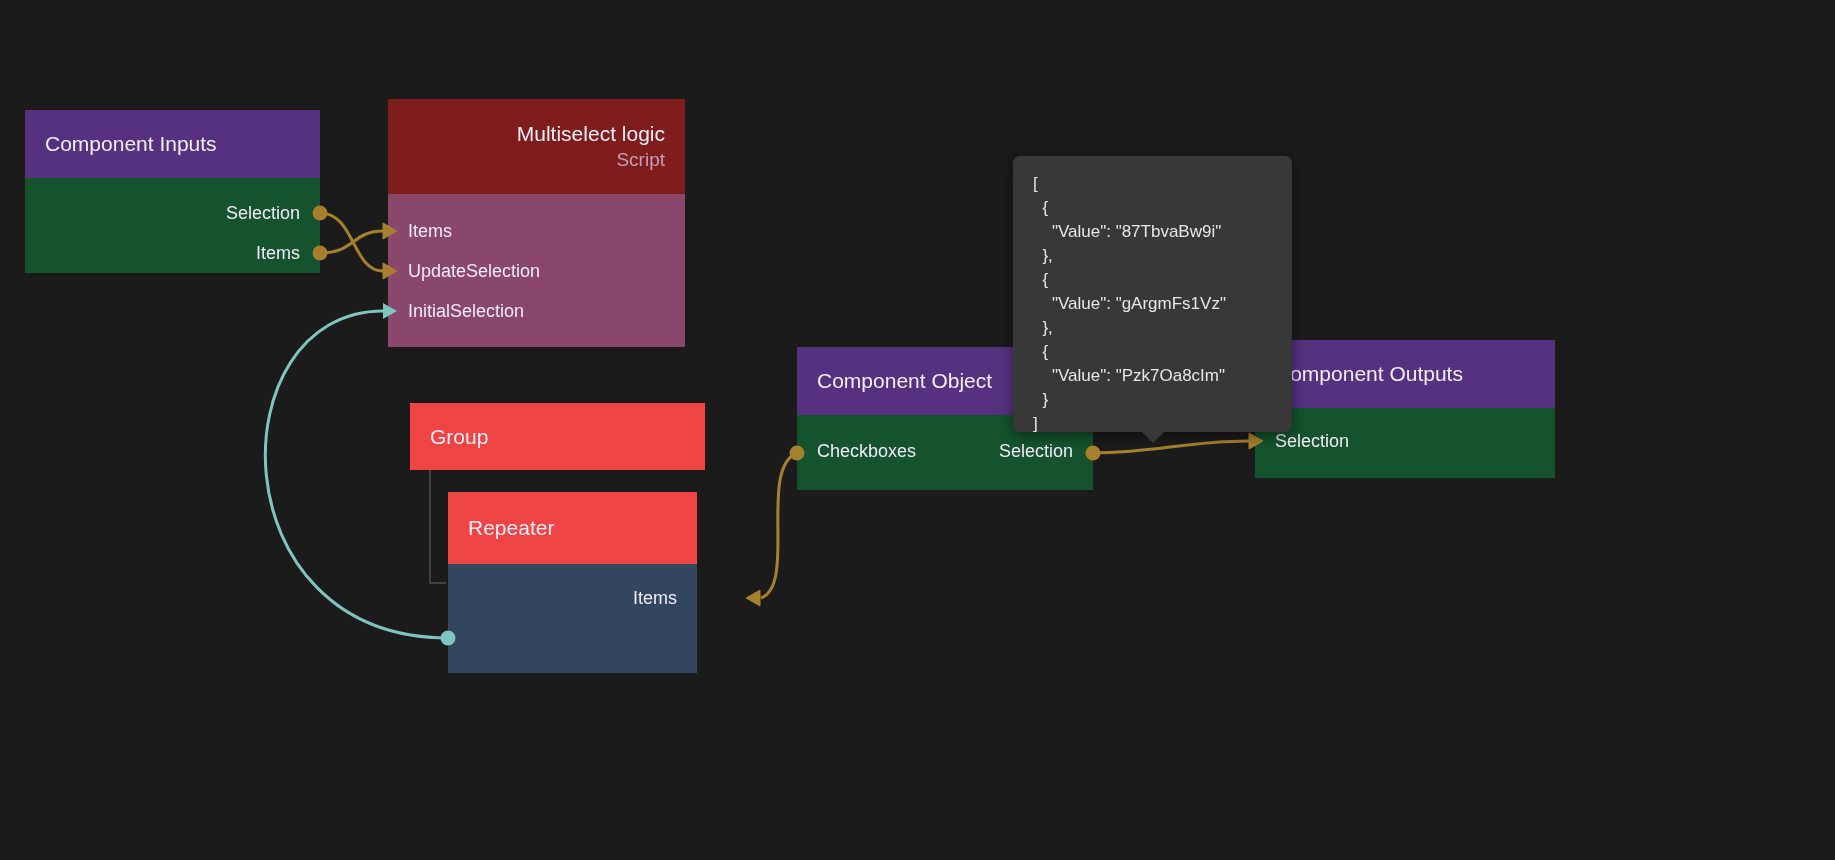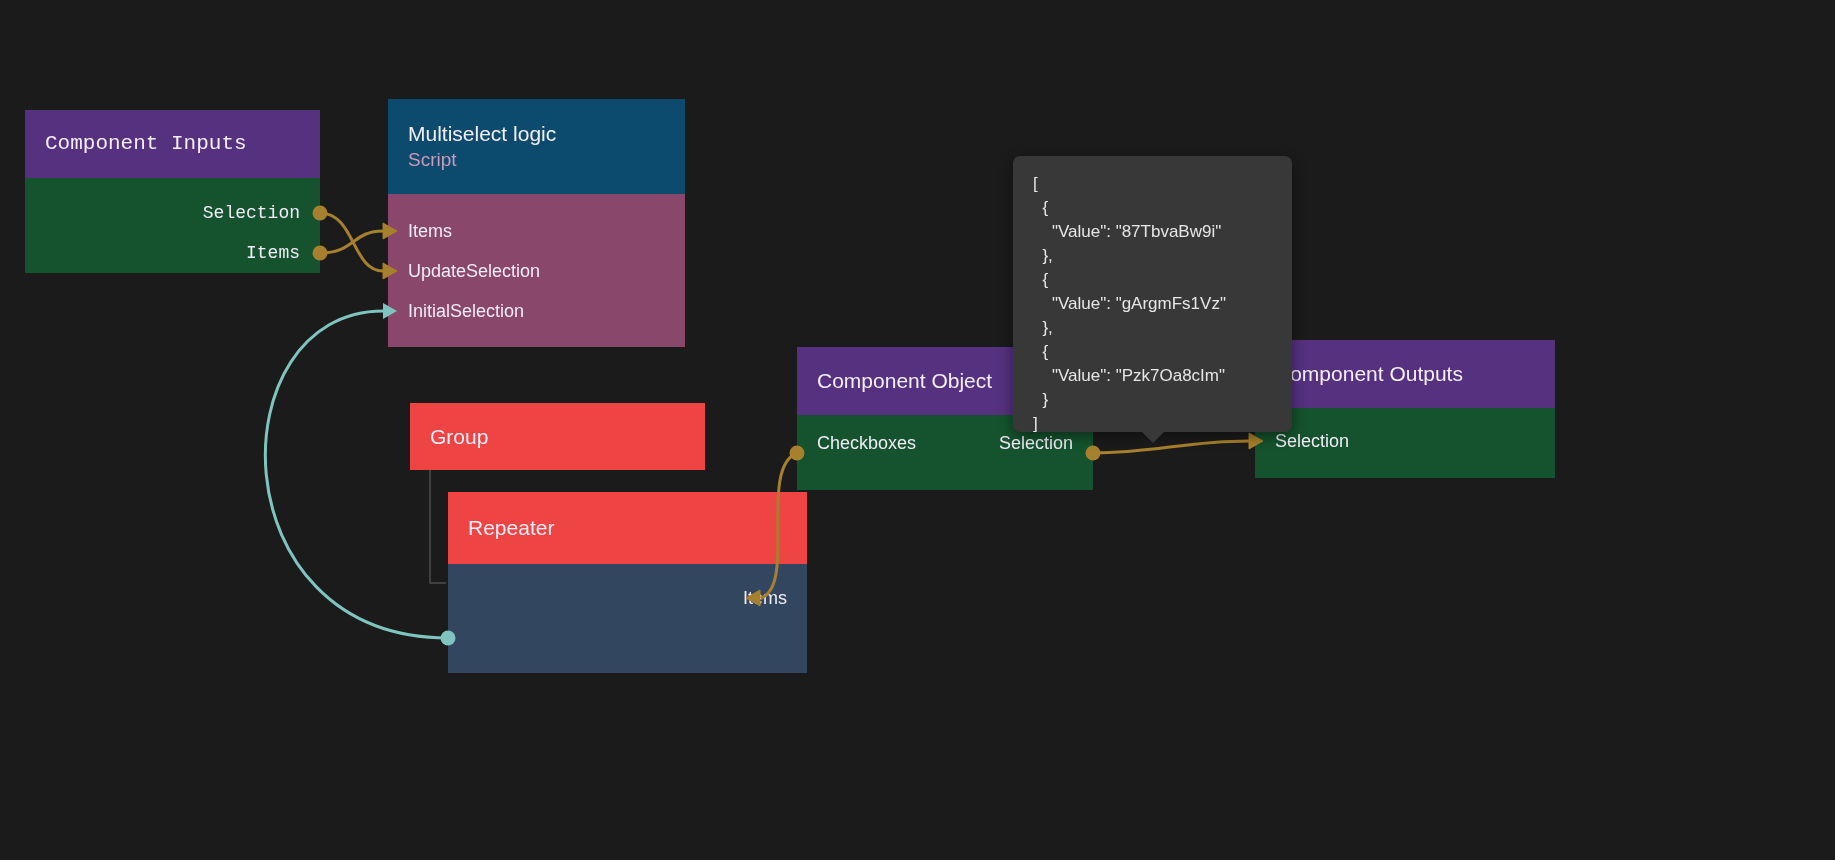--- a/index.html
+++ b/index.html
@@ -8,34 +8,34 @@
   .canvas { position:relative; width:1835px; height:860px; background:#1b1b1b; overflow:hidden; }
 
   .node { position:absolute; display:flex; flex-direction:column; color:#f3eef8; z-index:2; }
   .hd { flex:0 0 auto; display:flex; flex-direction:column; justify-content:center; padding:0 20px; }
   .body { flex:1 1 auto; }
   .title { font-size:21px; line-height:26px; font-weight:400; white-space:nowrap; }
   .subtitle { font-size:19px; line-height:26px; font-weight:400; }
 
   .purple .hd  { background:#553180; }
   .purple .body{ background:#14532d; }
-  .plum .hd    { background:#0c4a6e; }
+  .plum .hd    { background:#7f1d1d;align-items:flex-end; }
   .plum .body  { background:#8a476c; }
   .plum .subtitle { color:#c79cb9; }
   .slate .hd   { background:#ef4444; }
   .slate .body { background:#32465f; }
 
   .port-row { height:40px; display:flex; align-items:center; padding:0 20px; font-size:18px; color:#f1ecf7; }
   .port-row.out { justify-content:flex-end; }
   .port-row.in  { justify-content:flex-start; }
   .port-row.both { justify-content:space-between; }
   .pt-pad { padding-top:15px; }
   .pt-pad-17 { padding-top:17px; }
   .pt-pad-14 { padding-top:14px; }
-  .pt-pad-18 { padding-top:8px; }
+  .pt-pad-18 { padding-top:16px; }
   .pt-pad-13 { padding-top:13px; }
   .port-label { white-space:nowrap; }
 
   svg.wires { position:absolute; left:0; top:0; z-index:4; pointer-events:none; }
   .wire { fill:none; stroke-width:3; }
   .wire.gold, .arr.gold { stroke:#a7802d; }
   .arr.gold, .dot.gold { fill:#a7802d; }
   .wire.teal { stroke:#7fc4bf; }
   .arr.teal, .dot.teal { fill:#7fc4bf; }
   .arr { stroke:none; }
@@ -48,21 +48,21 @@
                  color:#e6e6e6; padding:16px 0 0 20px; white-space:pre; }
   .tooltip-arrow { position:absolute; left:128px; bottom:-11px; width:0; height:0;
                    border-left:12px solid transparent; border-right:12px solid transparent;
                    border-top:12px solid #383838; }
 </style>
 </head>
 <body>
 
 <div class="canvas">
 
-  <div class="node purple" style="left:25px; top:110px; width:295px; height:150px;font-family:Liberation Mono, monospace;">
+  <div class="node purple" style="left:25px; top:110px; width:295px; height:150px;">
     <div class="hd" style="height:68px">
       <div class="title">Component Inputs</div>
     </div>
     <div class="body pt-pad">
       <div class="port-row out">
         <span class="port-label">Selection</span>
       </div>
       <div class="port-row out">
         <span class="port-label">Items</span>
       </div>
@@ -86,21 +86,21 @@
       </div>
     </div>
   </div>
 
   <div class="node slate" style="left:410px; top:403px; width:295px; height:67px;">
     <div class="hd" style="height:67px">
       <div class="title">Group</div>
     </div>
   </div>
 
-  <div class="node slate" style="left:448px; top:492px; width:359px; height:181px;">
+  <div class="node slate" style="left:448px; top:492px; width:249px; height:181px;">
     <div class="hd" style="height:72px">
       <div class="title">Repeater</div>
     </div>
     <div class="body pt-pad-14">
       <div class="port-row out">
         <span class="port-label">Items</span>
       </div>
     </div>
   </div>
 

